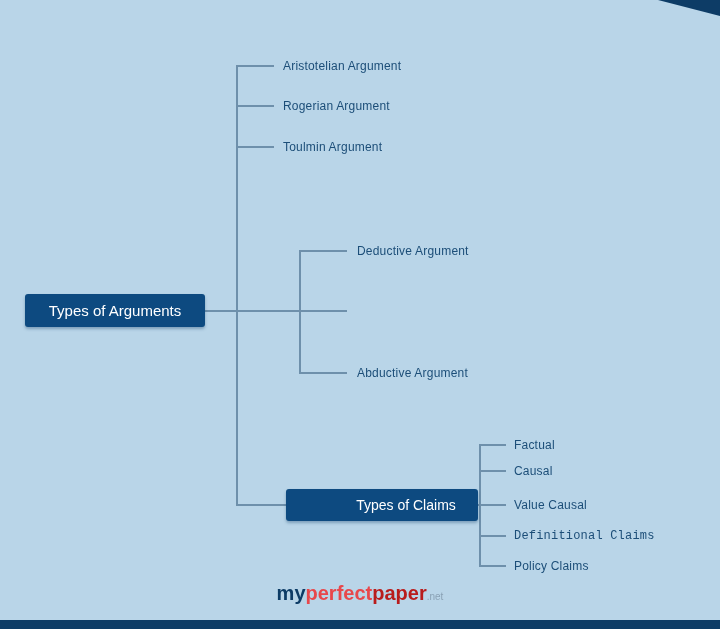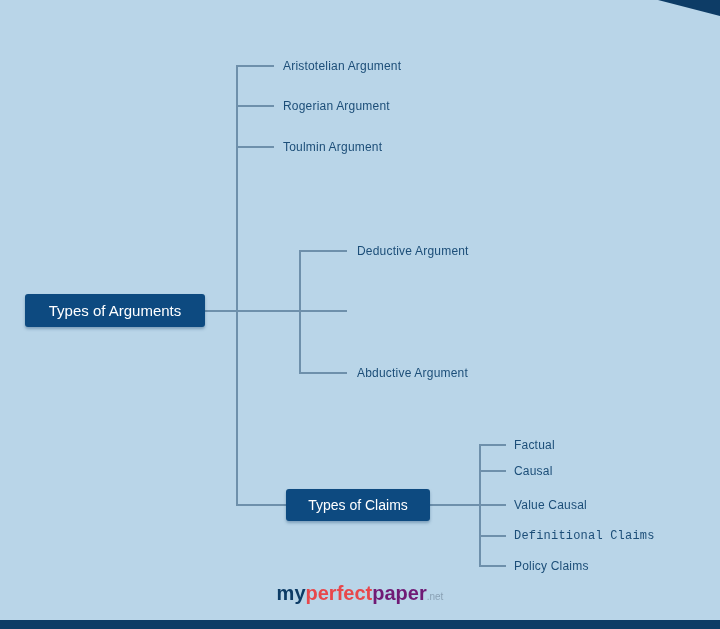--- a/index.html
+++ b/index.html
@@ -23,34 +23,34 @@
   .h{height:2px;}
   .v{width:2px;}
   
   .node{
     position:absolute;background:#0d4a80;color:#ffffff;
     border-radius:3px;display:flex;align-items:center;justify-content:center;
     font-weight:normal;font-size:15px;
     box-shadow:0 2px 3px rgba(13,60,102,.35);
   }
   .node-root{left:25px;top:294px;width:180px;height:33px;}
-  .node-claims{left:286px;top:489px;width:144px;height:32px;font-size:14px;}
+  .node-claims{left:286px;top:489px;width:144px;height:32px;font-size:14px;padding-left:48px;}
   
   .leaf{
     position:absolute;color:#1c4e78;font-size:12px;
     transform:translateY(-50%);white-space:nowrap;letter-spacing:.2px;
   }
   
   .logo{
     position:absolute;left:50%;top:582px;transform:translateX(-50%);
     font-size:20px;font-weight:bold;white-space:nowrap;
   }
   .logo .p1{color:#0d3c66;}
   .logo .p2{color:#e8474b;}
-  .logo .p3{color:#701a75;}
+  .logo .p3{color:#b91c1c;}
   .logo .suffix{color:#8aa2b5;font-size:10px;font-weight:normal;}
 </style>
 </head>
 <body>
 
 <div class="stage">
 
   <div class="corner-tri"></div>
 
   <div class="line v" style="left:236px;top:65px;height:441px;"></div>

